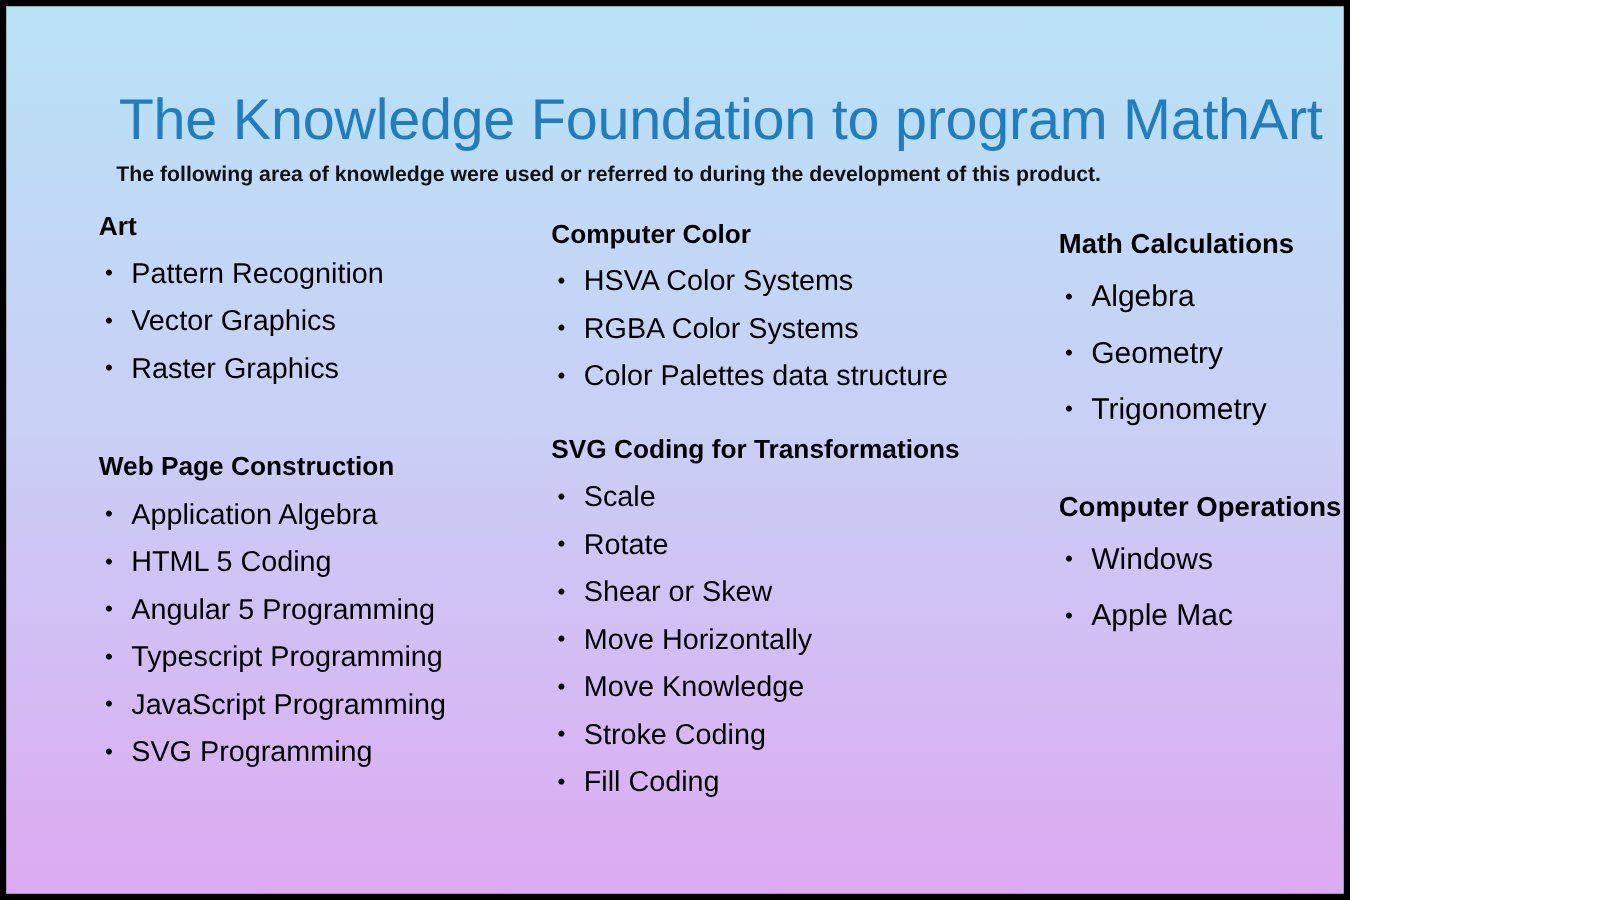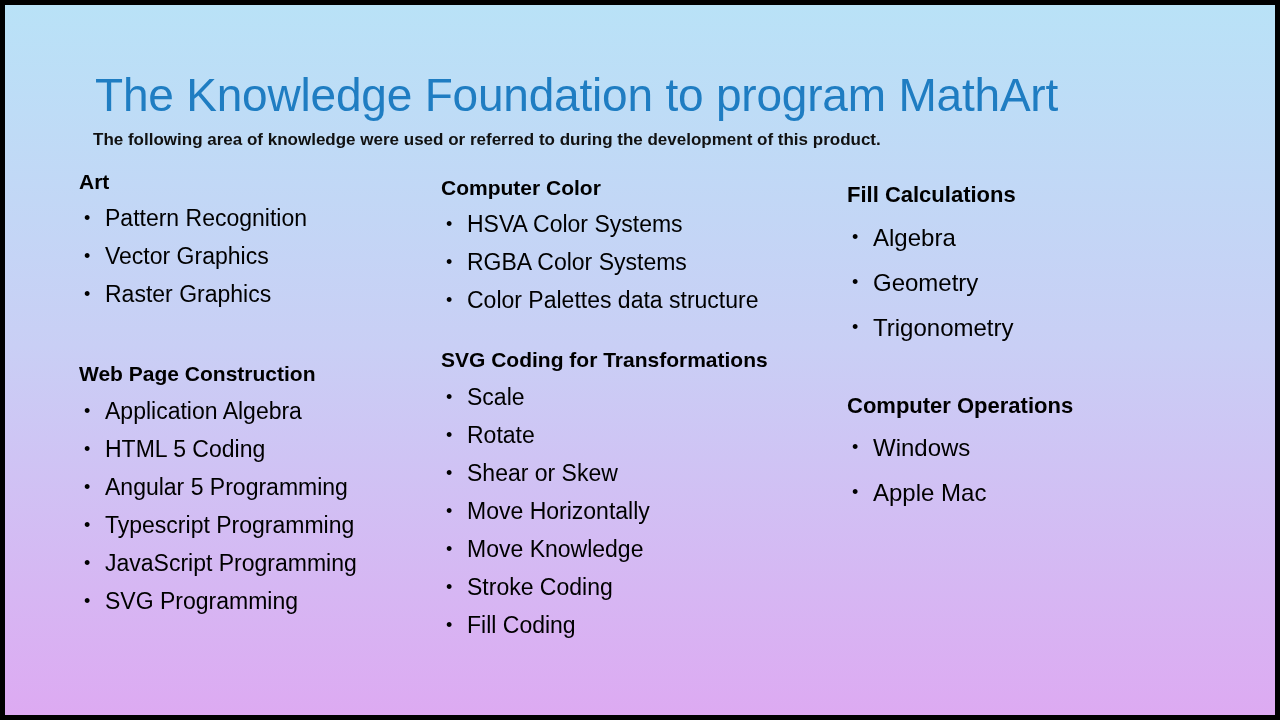--- a/index.html
+++ b/index.html
@@ -7,21 +7,21 @@
     margin: 0;
     padding: 0;
     background: #ffffff;
   }
   body {
     font-family: "Liberation Sans", "DejaVu Sans", sans-serif;
   }
 
   #slide {
     position: relative;
-    width: 1280px;
+    width: 1080px;
     height: 720px;
     box-sizing: border-box;
     border: 5px solid #000000;
     background: linear-gradient(180deg, #b9e2f7 0%, #c9cff5 48%, #ddaaf2 100%);
     overflow: hidden;
   }
 
   
   #title {
     position: absolute;
@@ -147,21 +147,21 @@
           <li class="bullet-item"><span class="bullet-dot">•</span><span class="bullet-label">Shear or Skew</span></li>
           <li class="bullet-item"><span class="bullet-dot">•</span><span class="bullet-label">Move Horizontally</span></li>
           <li class="bullet-item"><span class="bullet-dot">•</span><span class="bullet-label">Move Knowledge</span></li>
           <li class="bullet-item"><span class="bullet-dot">•</span><span class="bullet-label">Stroke Coding</span></li>
           <li class="bullet-item"><span class="bullet-dot">•</span><span class="bullet-label">Fill Coding</span></li>
         </ul>
       </div>
     </div>
   <div class="column" id="col-3">
       <div class="group">
-        <div class="group-heading">Fill Calculations</div>
+        <div class="group-heading">Math Calculations</div>
         <ul class="bullet-list">
           <li class="bullet-item"><span class="bullet-dot">•</span><span class="bullet-label">Algebra</span></li>
           <li class="bullet-item"><span class="bullet-dot">•</span><span class="bullet-label">Geometry</span></li>
           <li class="bullet-item"><span class="bullet-dot">•</span><span class="bullet-label">Trigonometry</span></li>
         </ul>
       </div>
       <div class="group">
         <div class="group-heading">Computer Operations</div>
         <ul class="bullet-list">
           <li class="bullet-item"><span class="bullet-dot">•</span><span class="bullet-label">Windows</span></li>

